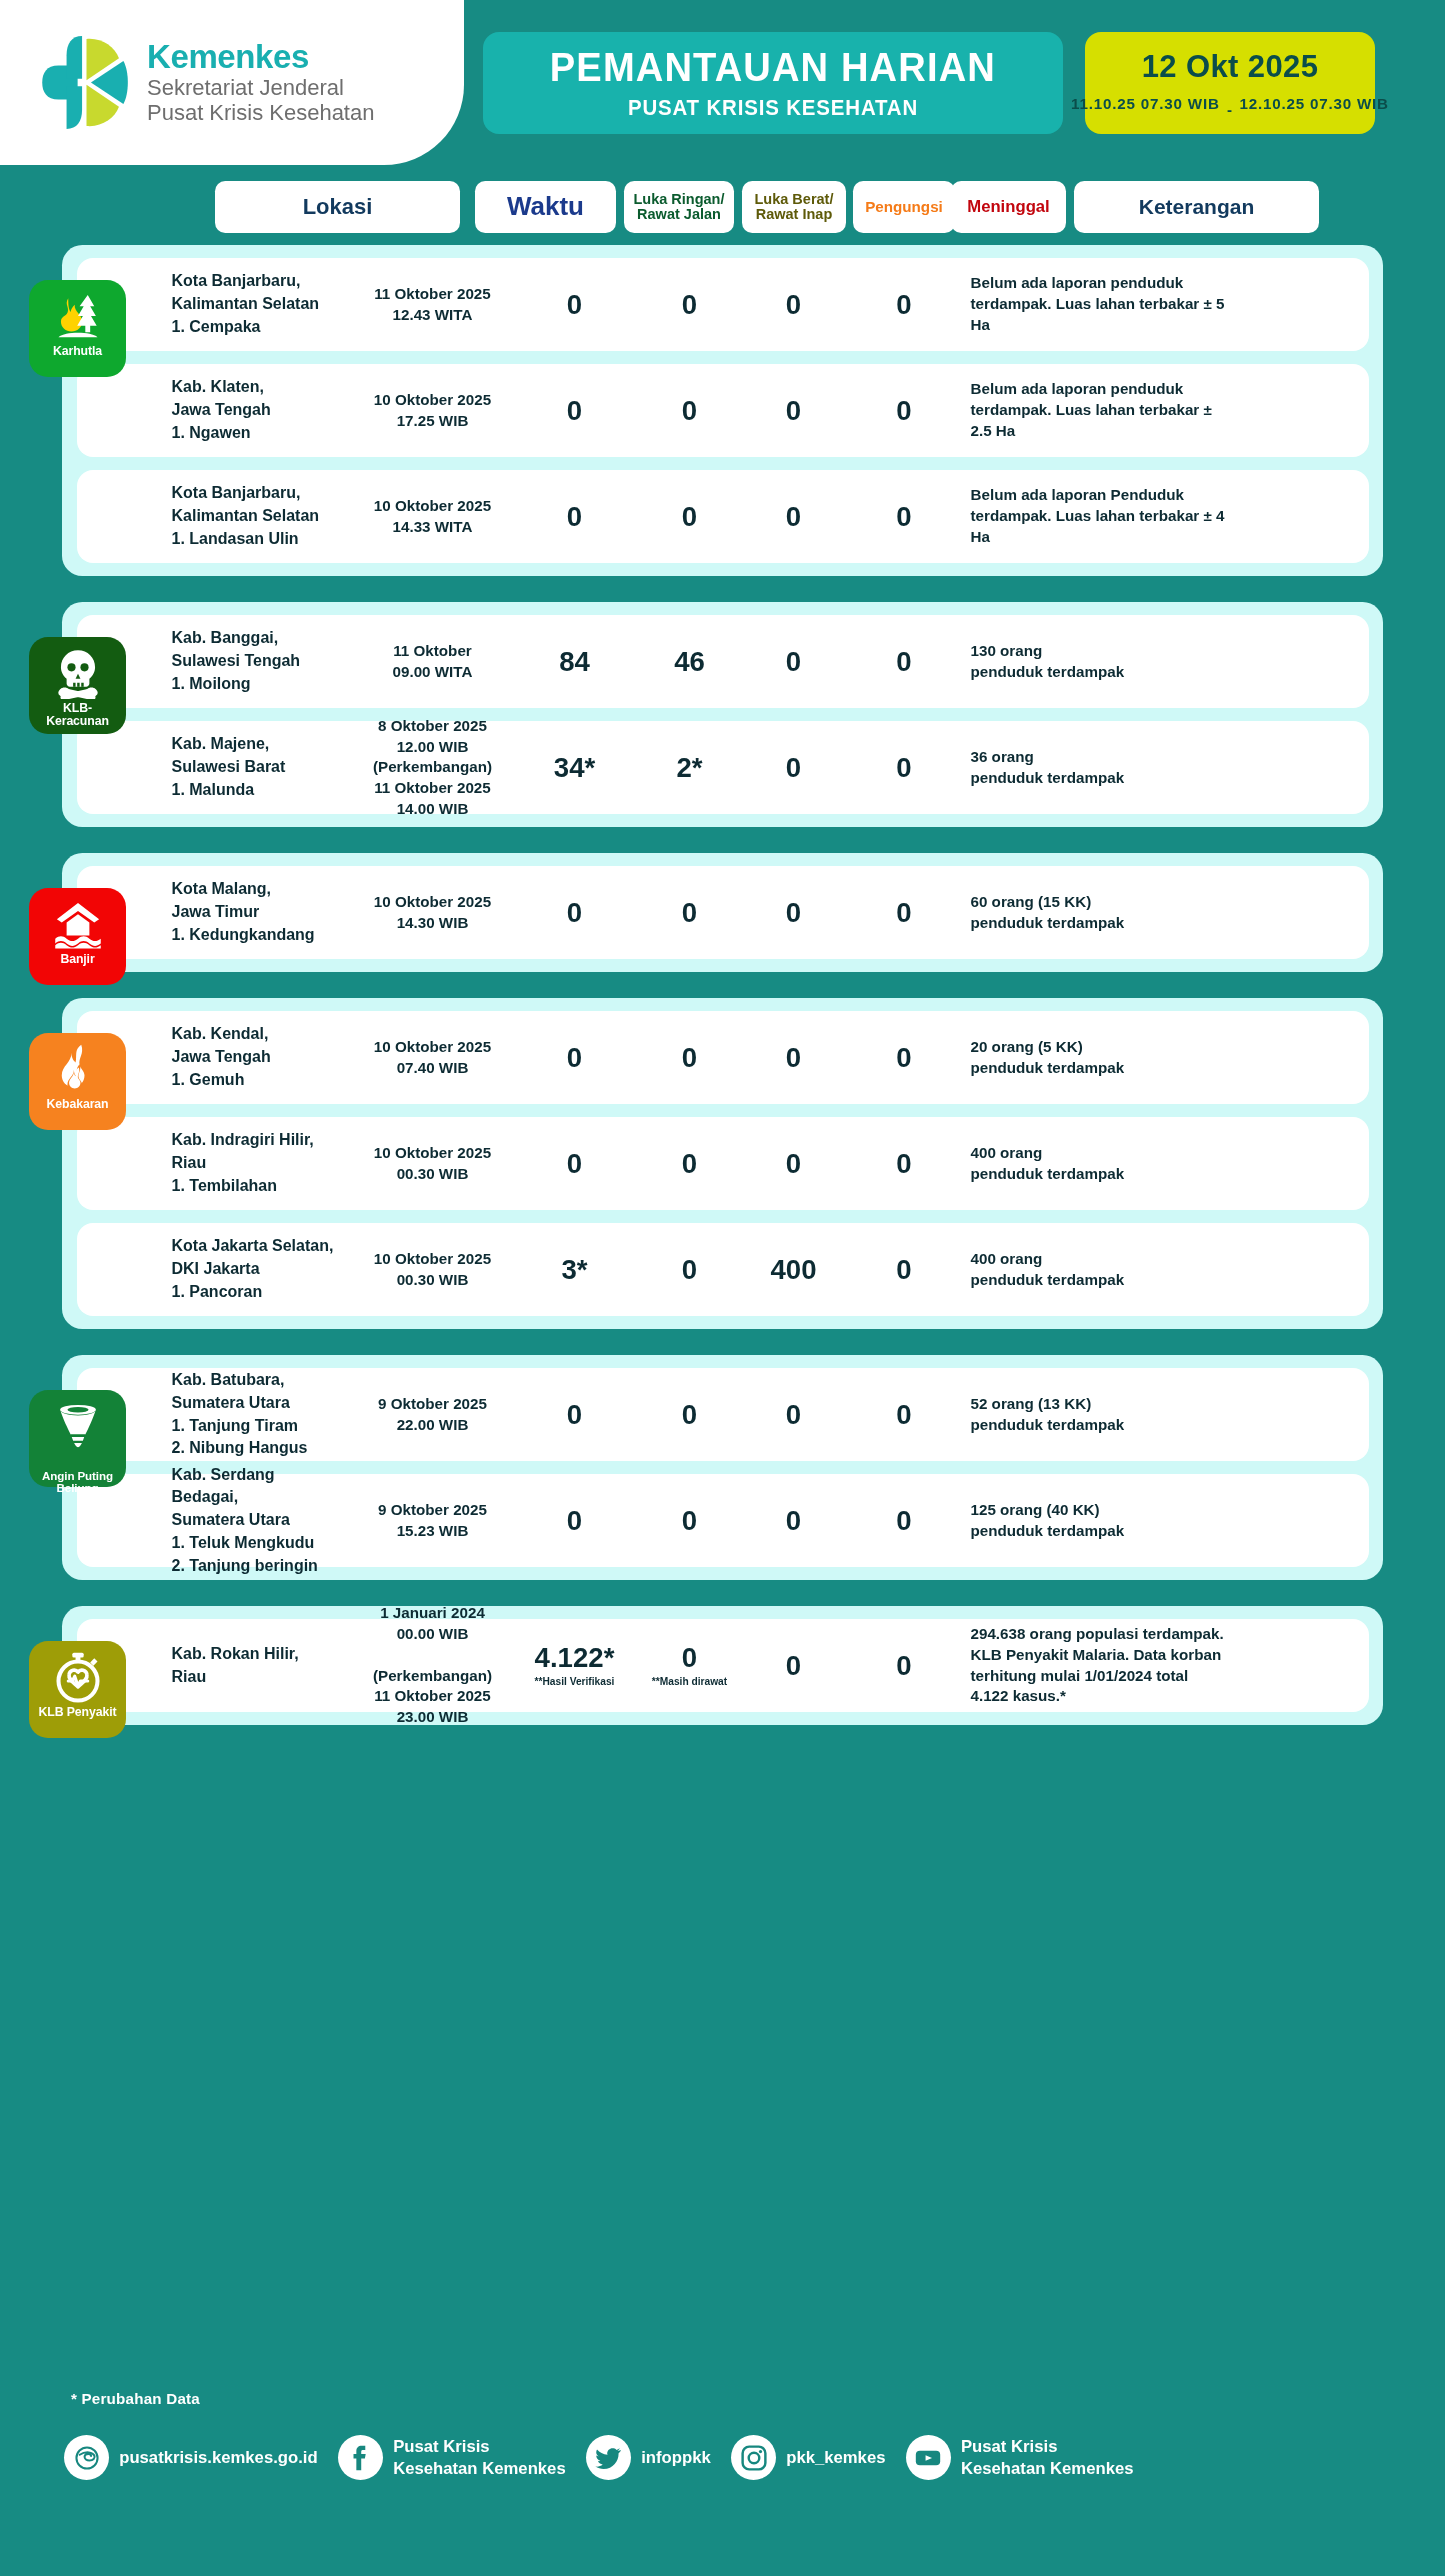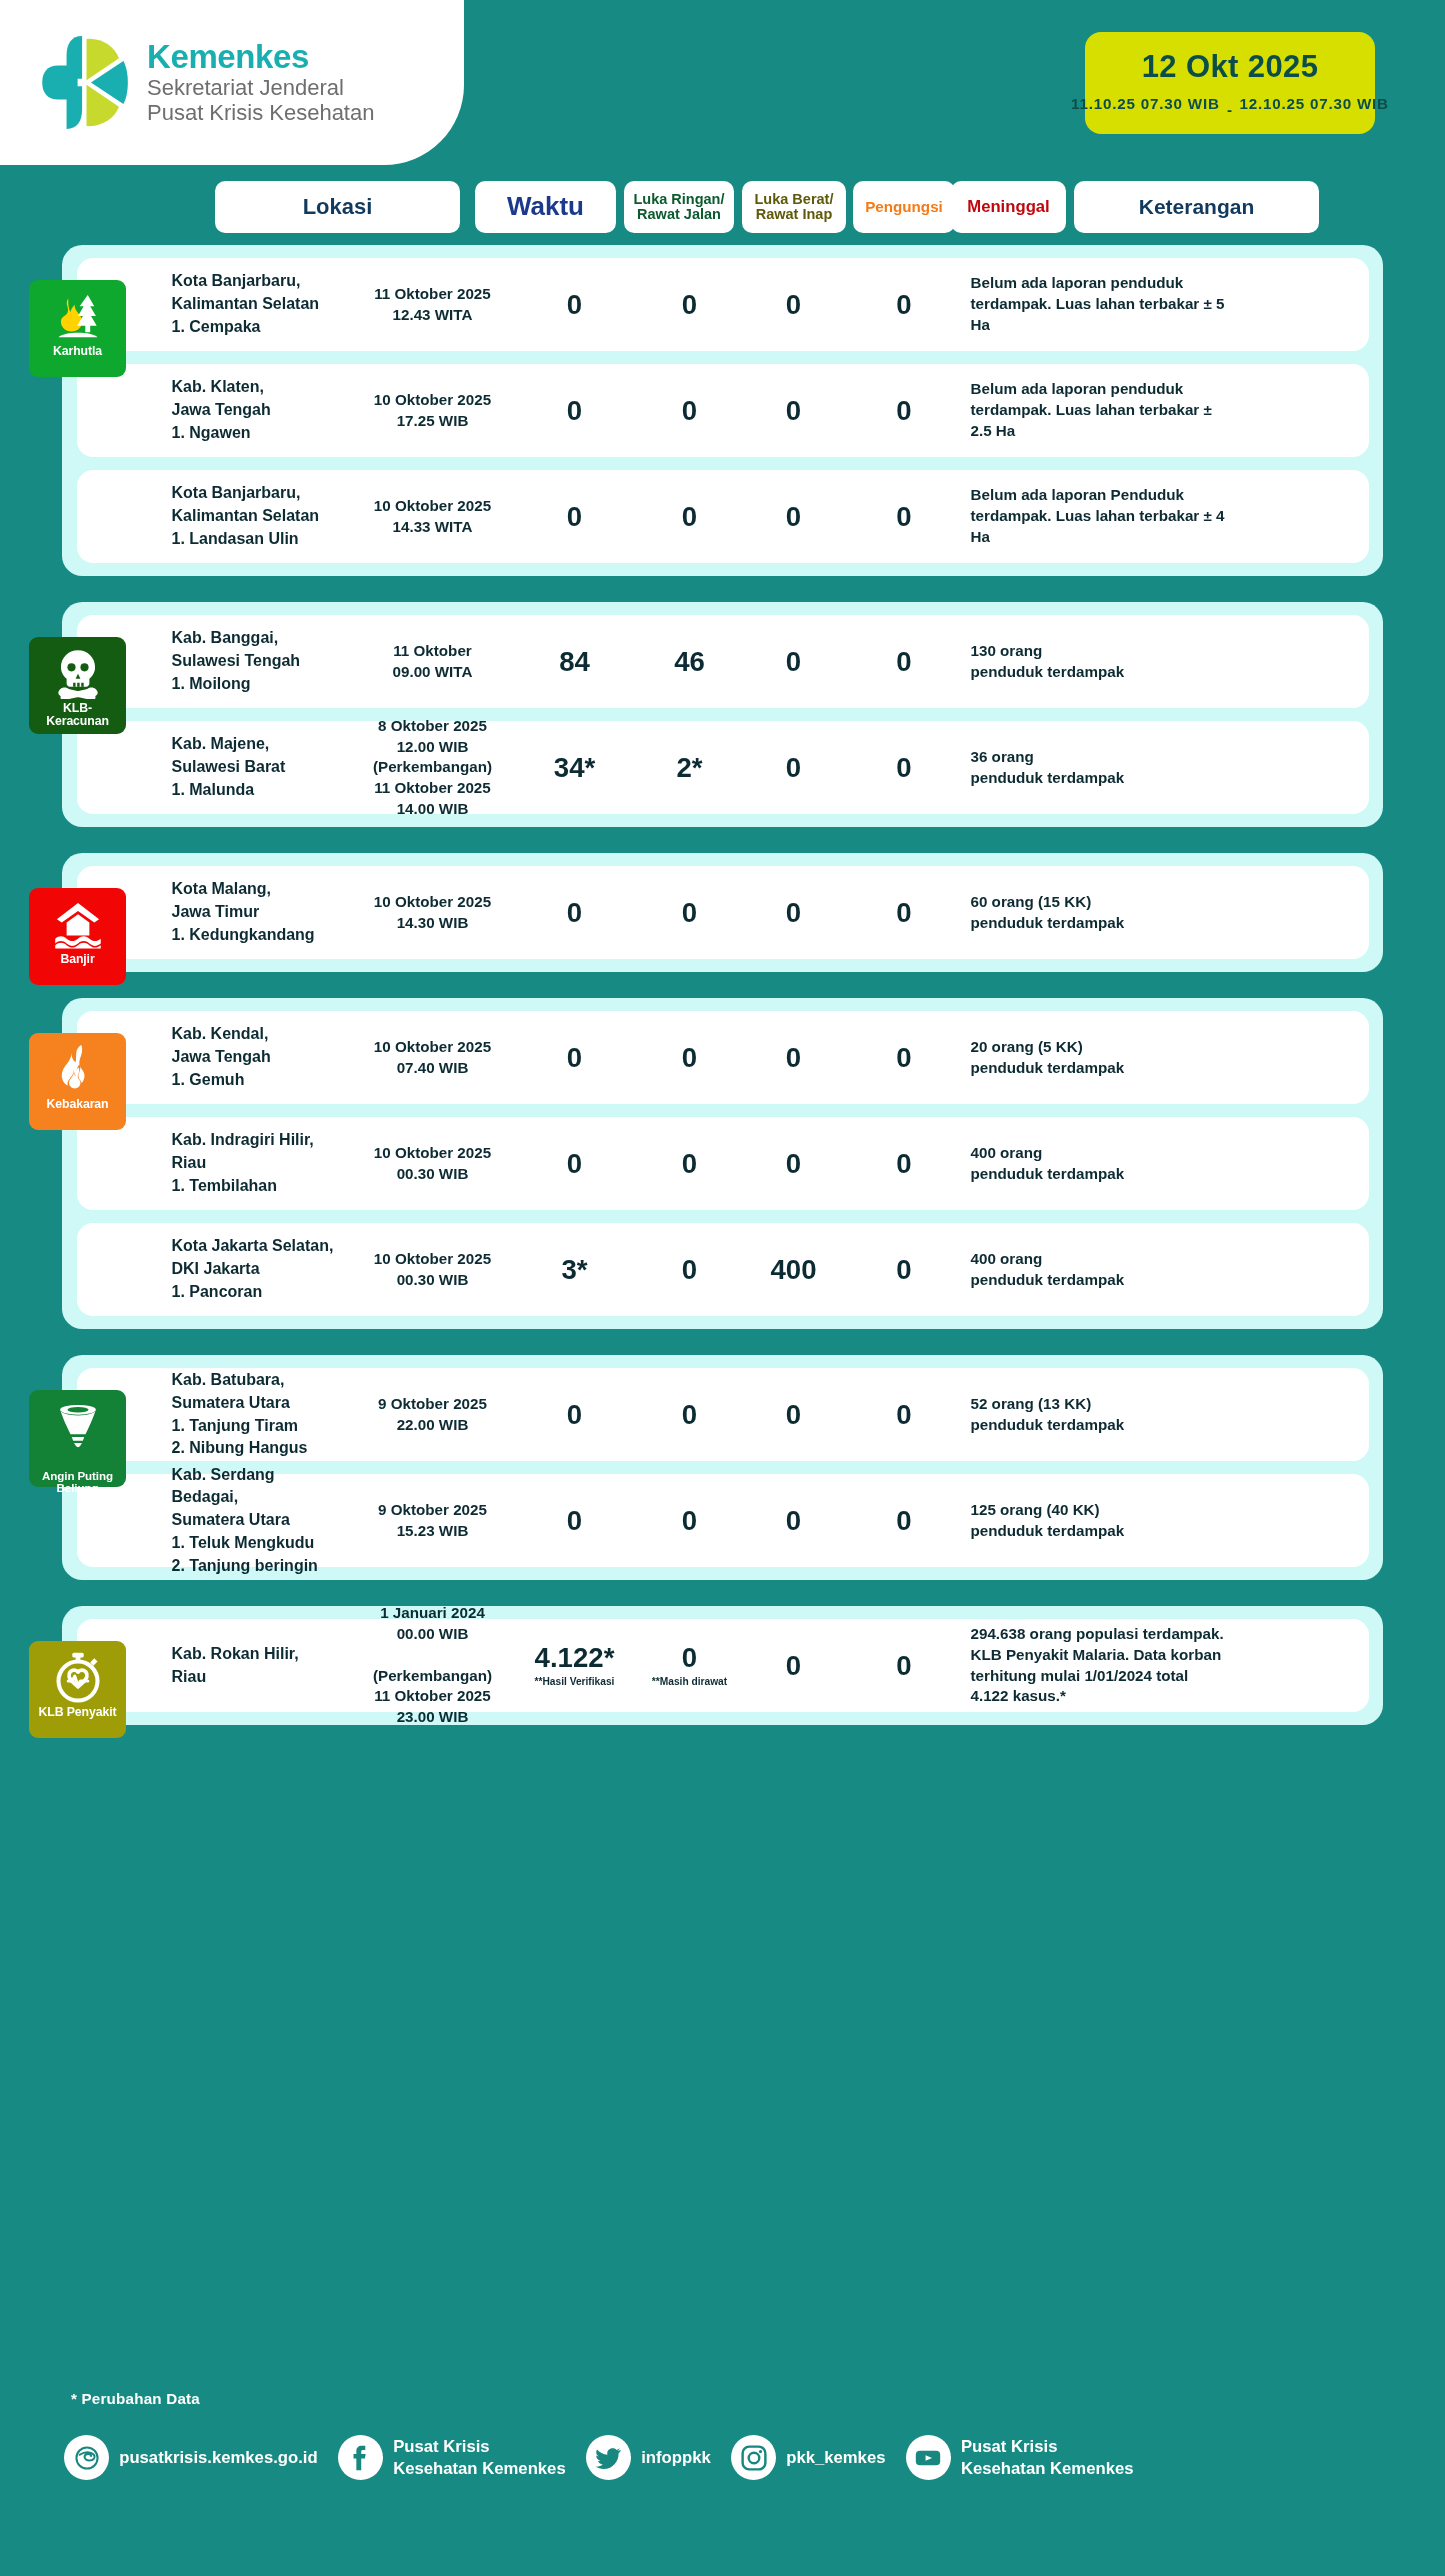--- a/index.html
+++ b/index.html
@@ -129,21 +129,21 @@
     position: relative;
     margin: 0 62px 26px 62px;
     background: #CFF9F7;
     border-radius: 20.3px;
     padding: 13px 0;
   }
   .cat-badge {
     position: absolute;
     left: -33px; top: 35px;
     width: 97px; height: 97px;
-    border-radius: 9px;
+    border-radius: 19px;
     display: flex; flex-direction: column;
     align-items: center; justify-content: flex-start;
     padding-top: 10.2px;
     z-index: 5;
   }
   .cat-icon { width: 52px; height: 52px; }
   .cat-label {
     color: #FFFFFF; font-weight: 700;
     font-size: 12.3px; text-align: center;
     line-height: 1.05; margin-top: 2.9px;
@@ -233,20 +233,24 @@
       <path d="M60 66 L60 122 C80 124 98 112 104 96 Z" fill="#C8D92E"></path>
       <path d="M66 63 L110 92 C118 78 118 48 110 34 Z" fill="#19AFB0"></path>
     </svg>
     <div class="logo-text">
       <div class="logo-l1">Kemenkes</div>
       <div class="logo-l2">Sekretariat Jenderal</div>
       <div class="logo-l3">Pusat Krisis Kesehatan</div>
     </div>
   </div>
 
+  <div class="title-pill">
+    <div class="title-main">PEMANTAUAN HARIAN</div>
+    <div class="title-sub">PUSAT KRISIS KESEHATAN</div>
+  </div>
 
   <div class="date-badge">
     <div class="date-big">12 Okt 2025</div>
     <div class="date-range">
       <div class="date-col">
         <div class="date-sm">11.10.25
 07.30 WIB</div>
       </div>
       <div class="date-dash">-</div>
       <div class="date-col">

